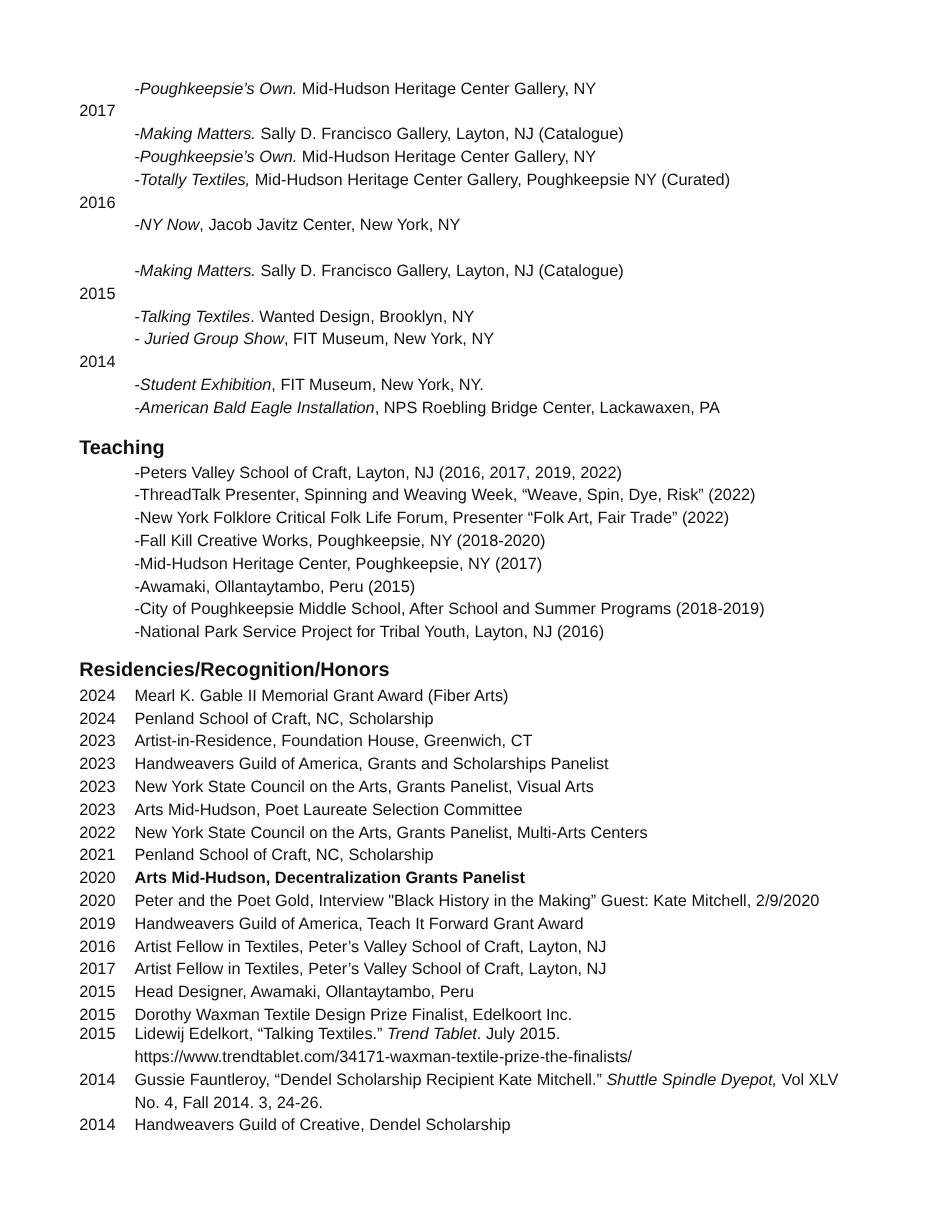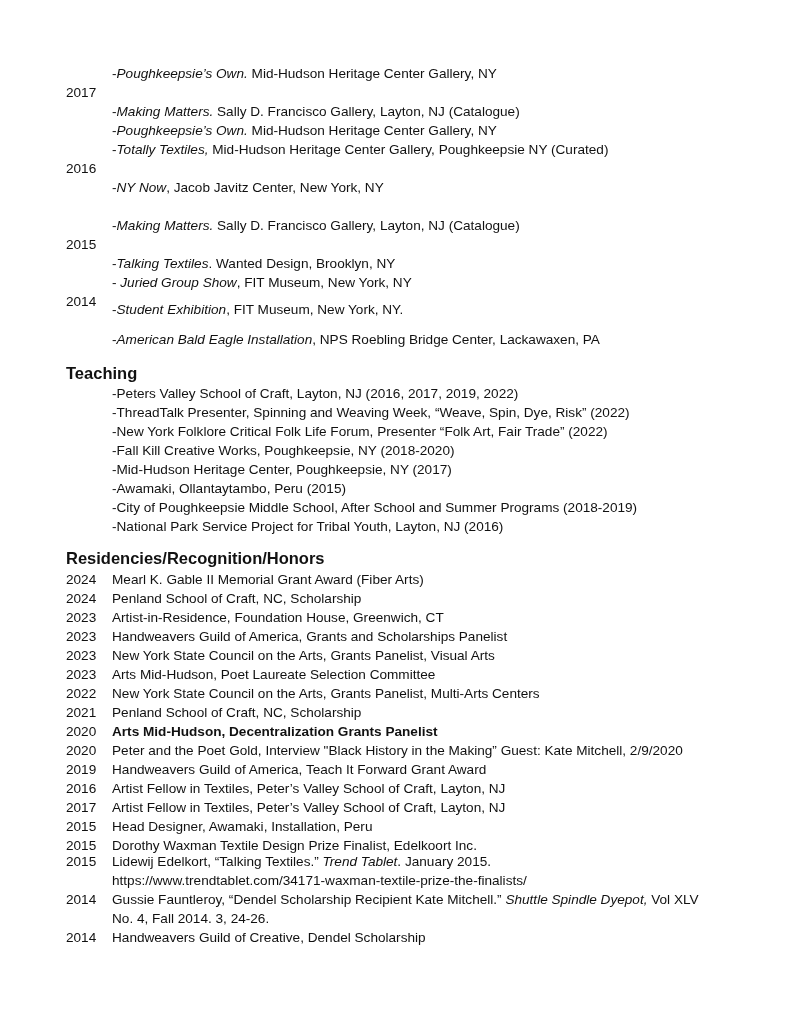--- a/index.html
+++ b/index.html
@@ -31,21 +31,21 @@
 
   <div class="line year-head" style="top:159px">2016</div>
   <div class="line ind" style="top:178px"><span>-</span><i>NY Now</i><span>, Jacob Javitz Center, New York, NY</span></div>
   <div class="line ind" style="top:216px"><span>-</span><i>Making Matters.</i><span> Sally D. Francisco Gallery, Layton, NJ (Catalogue)</span></div>
 
   <div class="line year-head" style="top:235px">2015</div>
   <div class="line ind" style="top:273px"><span>- </span><i>Juried Group Show</i><span>, FIT Museum, New York, NY</span></div>
   <div class="line ind" style="top:254px"><span>-</span><i>Talking Textiles</i><span>. Wanted Design, Brooklyn, NY</span></div>
 
   <div class="line year-head" style="top:292px">2014</div>
-  <div class="line ind" style="top:300px"><span>-</span><i>Student Exhibition</i><span>, FIT Museum, New York, NY.</span></div>
+  <div class="line ind" style="top:311px"><span>-</span><i>Student Exhibition</i><span>, FIT Museum, New York, NY.</span></div>
   <div class="line ind" style="top:330px"><span>-</span><i>American Bald Eagle Installation</i><span>, NPS Roebling Bridge Center, Lackawaxen, PA</span></div>
 
   <div class="line heading" style="top:362px">Teaching</div>
   <div class="line ind" style="top:384px">-Peters Valley School of Craft, Layton, NJ (2016, 2017, 2019, 2022)</div>
   <div class="line ind" style="top:403px">-ThreadTalk Presenter, Spinning and Weaving Week, “Weave, Spin, Dye, Risk” (2022)</div>
   <div class="line ind" style="top:422px">-New York Folklore Critical Folk Life Forum, Presenter “Folk Art, Fair Trade” (2022)</div>
   <div class="line ind" style="top:441px">-Fall Kill Creative Works, Poughkeepsie, NY (2018-2020)</div>
   <div class="line ind" style="top:460px">-Mid-Hudson Heritage Center, Poughkeepsie, NY (2017)</div>
   <div class="line ind" style="top:479px">-Awamaki, Ollantaytambo, Peru (2015)</div>
   <div class="line ind" style="top:498px">-City of Poughkeepsie Middle School, After School and Summer Programs (2018-2019)</div>
@@ -73,27 +73,27 @@
       <div class="line htext" style="top: 722px; font-weight: bold;">Arts Mid-Hudson, Decentralization Grants Panelist</div>
       <div class="line hyear" style="top: 741px;">2020</div>
       <div class="line htext" style="top: 741px;">Peter and the Poet Gold, Interview "Black History in the Making” Guest: Kate Mitchell, 2/9/2020</div>
       <div class="line hyear" style="top: 760px;">2019</div>
       <div class="line htext" style="top: 760px;">Handweavers Guild of America, Teach It Forward Grant Award</div>
       <div class="line hyear" style="top: 779px;">2016</div>
       <div class="line htext" style="top: 779px;">Artist Fellow in Textiles, Peter’s Valley School of Craft, Layton, NJ</div>
       <div class="line hyear" style="top: 798px;">2017</div>
       <div class="line htext" style="top: 798px;">Artist Fellow in Textiles, Peter’s Valley School of Craft, Layton, NJ</div>
       <div class="line hyear" style="top: 817px;">2015</div>
-      <div class="line htext" style="top: 817px;">Head Designer, Awamaki, Installation, Peru</div>
+      <div class="line htext" style="top: 817px;">Head Designer, Awamaki, Ollantaytambo, Peru</div>
       <div class="line hyear" style="top: 836px;">2015</div>
       <div class="line htext" style="top: 836px;">Dorothy Waxman Textile Design Prize Finalist, Edelkoort Inc.</div>
     </div>
 
   <div class="line hyear" style="top:852px">2015</div>
-  <div class="line htext" style="top:852px"><span>Lidewij Edelkort, “Talking Textiles.” </span><i>Trend Tablet</i><span>. January 2015.</span></div>
+  <div class="line htext" style="top:852px"><span>Lidewij Edelkort, “Talking Textiles.” </span><i>Trend Tablet</i><span>. July 2015.</span></div>
   <div class="line htext" style="top:871px">https://www.trendtablet.com/34171-waxman-textile-prize-the-finalists/</div>
 
   <div class="line hyear" style="top:890px">2014</div>
   <div class="line htext" style="top:890px"><span>Gussie Fauntleroy, “Dendel Scholarship Recipient Kate Mitchell.” </span><i>Shuttle Spindle Dyepot,</i><span> Vol XLV</span></div>
   <div class="line htext" style="top:909px">No. 4, Fall 2014. 3, 24-26.</div>
 
   <div class="line hyear" style="top:928px">2014</div>
   <div class="line htext" style="top:928px">Handweavers Guild of Creative, Dendel Scholarship</div>
 </div>
 

